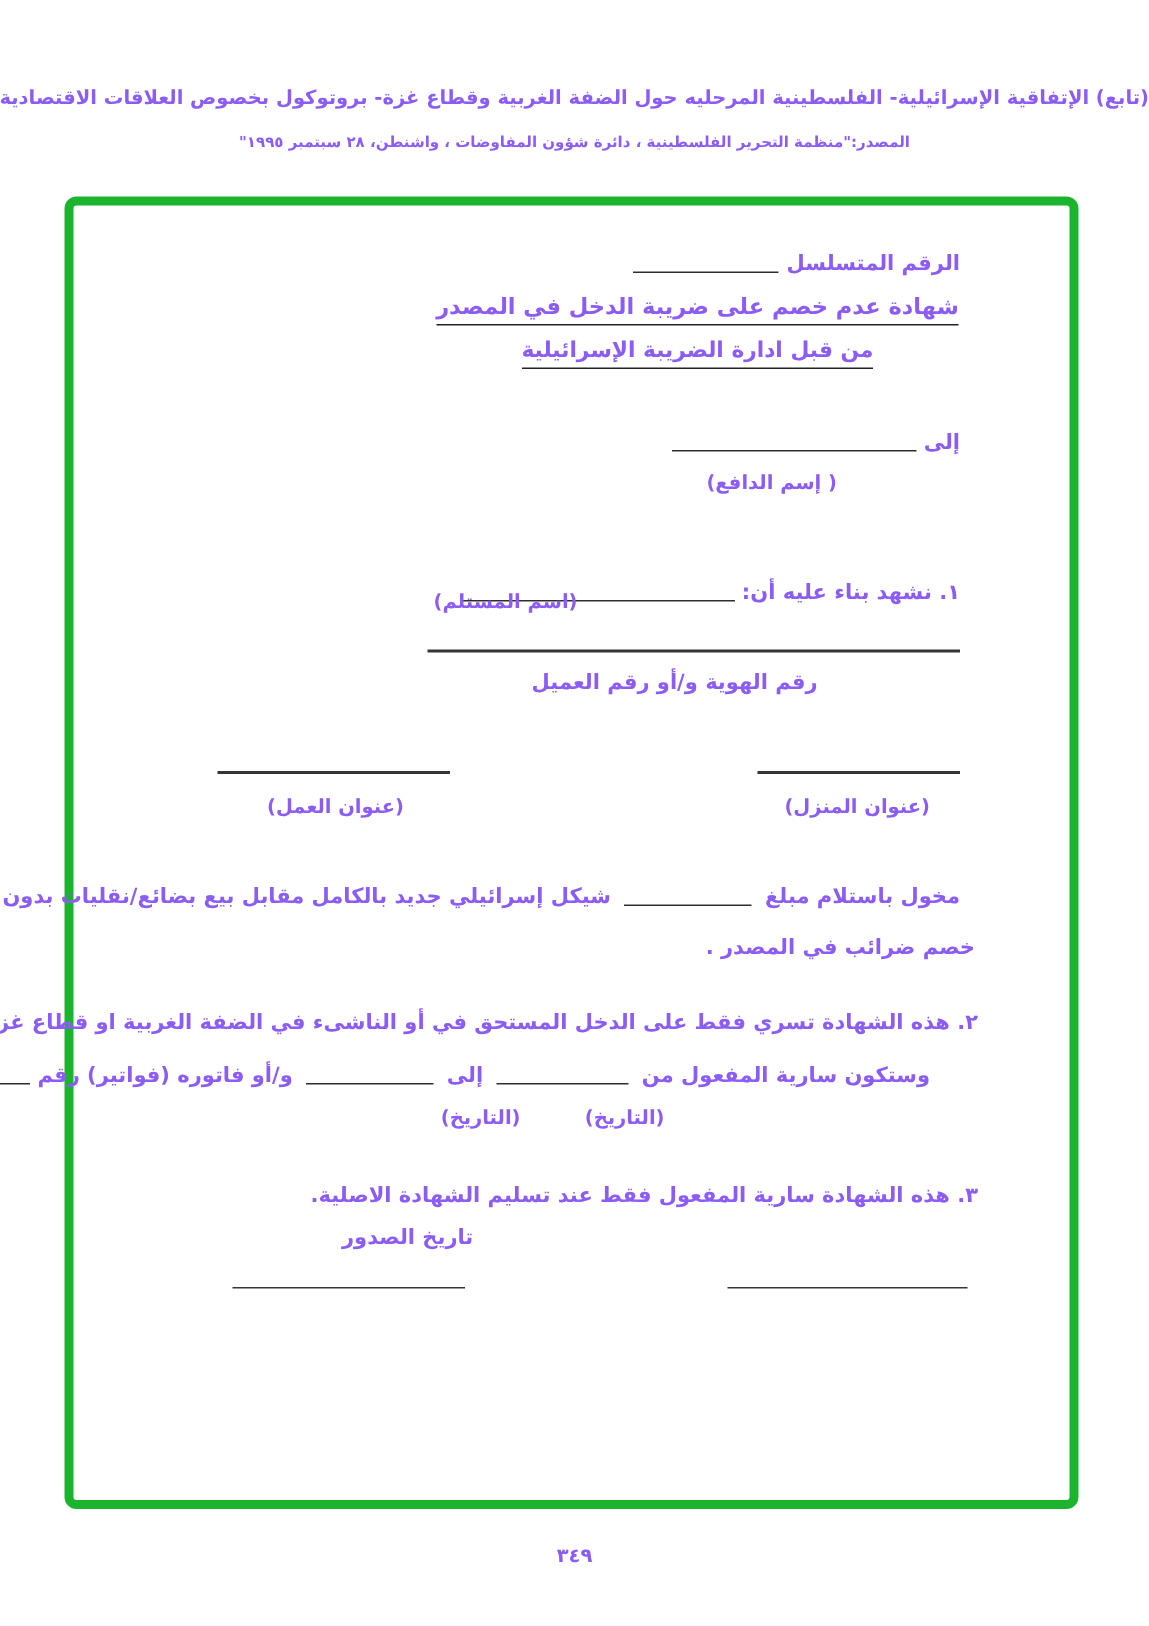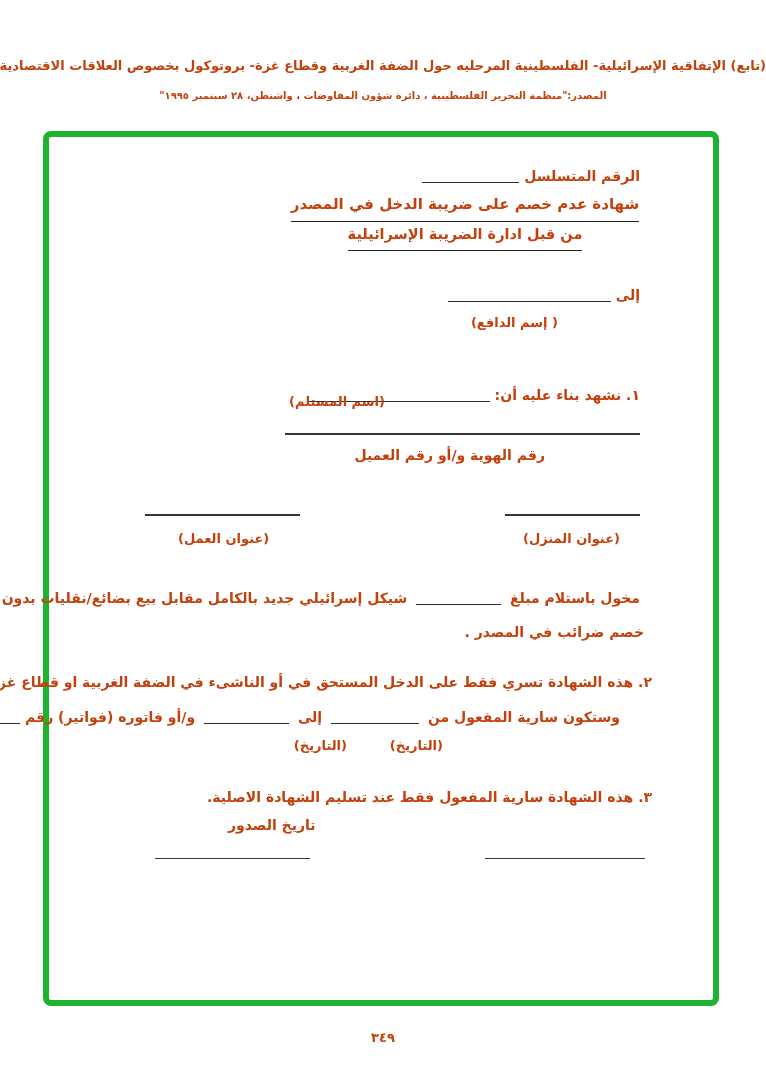--- a/index.html
+++ b/index.html
@@ -9,38 +9,38 @@
     background:#ffffff;
     overflow:hidden;
     font-family:"DejaVu Sans",sans-serif;
     color:#1c1c1c;
   }
   .abs{position:absolute;}
   .ar{
     direction:rtl;
     unicode-bidi:embed;
     font-weight:bold;
-    color:#c2410c;
+    color:#8b5cf6;
     white-space:nowrap;
     font-size:14px;
     line-height:1.25;
   }
   .center{left:0;right:0;text-align:center;}
   .blank{
     display:inline-block;
     border-bottom:1.6px solid #2e2e2e;
     height:13px;
     vertical-align:-2px;
   }
   .hline{
     position:absolute;
     border-top:2px solid #353535;
     height:0;
   }
-  .u{border-bottom:1.6px solid #222;padding-bottom:8px;}
+  .u{border-bottom:1.6px solid #222;padding-bottom:3px;}
   .frame{
     position:absolute;
     left:43px;top:131px;
     width:676px;height:875px;
     box-sizing:border-box;
     border:6px solid #1cb32e;
     border-radius:8px;
     background:transparent;
   }
   .hdr1{font-size:13px;letter-spacing:0;}
@@ -91,21 +91,21 @@
   <div class="abs ar cap" style="top:531px;right:146px;">(عنوان المنزل)</div>
 
   <div class="hline" style="top:514px;left:145px;width:155px;"></div>
   <div class="abs ar cap" style="top:531px;left:178px;">(عنوان العمل)</div>
 
   <div class="abs ar" style="top:590px;right:126px;margin-left:22px;">
     <span>مخول باستلام مبلغ</span>
     <span class="blank" style="width:85px;margin:0 4px;"></span>
     <span>شيكل إسرائيلي  جديد بالكامل مقابل بيع بضائع/نقليات بدون</span>
   </div>
-  <div class="abs ar" style="top:624px;right:122px;">خصم ضرائب في المصدر .</div>
+  <div class="abs ar" style="top:624px;right:116px;">خصم ضرائب في المصدر .</div>
 
   <div class="abs ar" style="top:674px;right:114px;">٢. هذه الشهادة تسري فقط على الدخل المستحق في أو الناشىء في الضفة الغربية او قطاع غز ة</div>
   <div class="abs ar" style="top:709px;right:146px;">
     <span>وستكون سارية المفعول من</span>
     <span class="blank" style="width:88px;margin:0 4px;"></span>
     <span>إلى</span>
     <span class="blank" style="width:85px;margin:0 4px;"></span>
     <span>و/أو فاتوره (فواتير) رقم</span>
     <span class="blank" style="width:42px;"></span>
     

